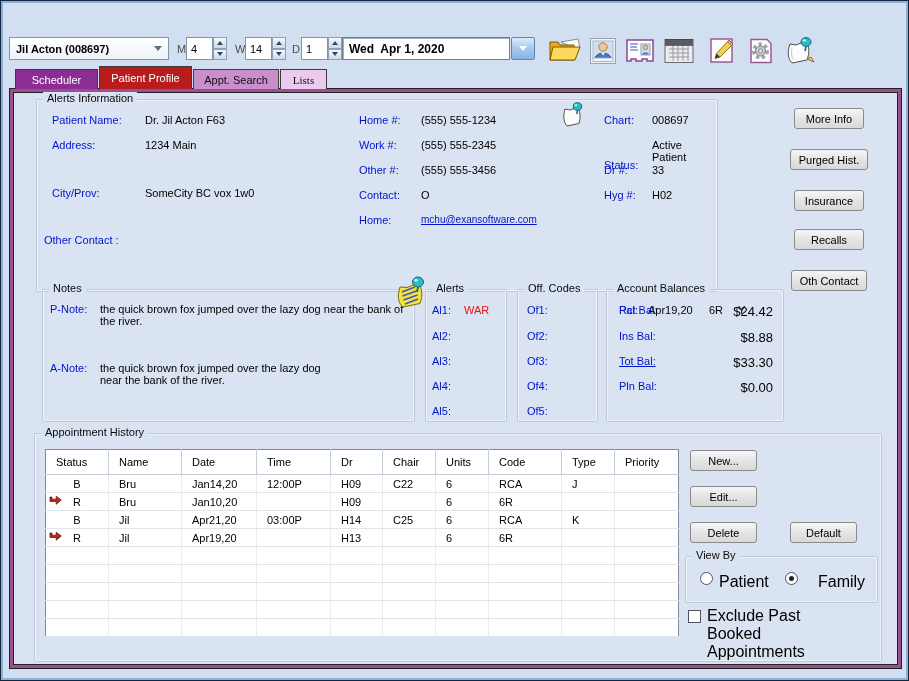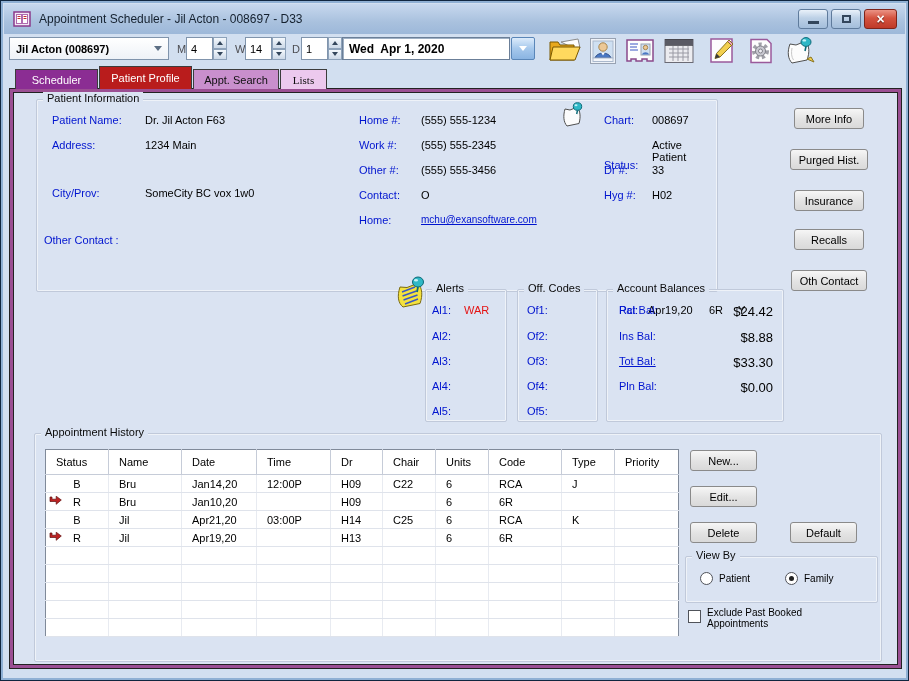--- a/index.html
+++ b/index.html
@@ -68,49 +68,29 @@
   .hist-table th{font-weight:normal;font-size:11px;text-align:left;height:25px;padding:0 0 0 10px;
     border-right:1px solid #c6ccd8;border-bottom:1px solid #c6ccd8;overflow:hidden;}
   .hist-table td{font-size:11px;height:18px;padding:0 0 0 10px;border-right:1px solid #e8ebf1;
     border-bottom:1px solid #dfe3eb;overflow:hidden;position:relative;white-space:nowrap;}
   .hist-table td:first-child{text-align:center;padding-left:0;}
   .hist-table th:last-child,.hist-table td:last-child{border-right:none;}
   .row-arrow{position:absolute;left:3px;top:3px;}
   
   .radio{position:absolute;width:13px;height:13px;border:1px solid #50535a;border-radius:50%;background:#fff;cursor:pointer;}
   .radio.sel::after{content:"";position:absolute;left:3px;top:3px;width:5px;height:5px;border-radius:50%;background:#222;}
-  .rlabel{position:absolute;font-size:10px;color:#000;cursor:default;}
+  .rlabel{position:absolute;font-size:16px;color:#000;cursor:default;}
   .checkbox{position:absolute;width:13px;height:13px;border:1px solid #50535a;background:#fff;cursor:pointer;}
   .icon-abs{position:absolute;}
 </style>
 </head>
 <body>
 
 <div class="window">
 
-  <div class="titlebar">
-    <svg class="app-icon" viewBox="0 0 18 18">
-      <rect x="1" y="2" width="16" height="14" fill="#f3e9f5" stroke="#8b3a8b" stroke-width="1.5"></rect>
-      <rect x="3.5" y="4.5" width="5" height="9" fill="#fff" stroke="#b06ab0"></rect>
-      <rect x="9.5" y="4.5" width="5" height="9" fill="#fff" stroke="#b06ab0"></rect>
-      <path d="M4.5 6.5 h3 M4.5 8.5 h3 M10.5 6.5 h3 M10.5 8.5 h3" stroke="#c03030" stroke-width="1"></path>
-    </svg>
-    <span class="title-text">Appointment Scheduler - Jil Acton - 008697 - D33</span>
-    <div class="winbtns">
-      <div class="wbtn">
-          <div class="dash"></div>
-        </div>
-      <div class="wbtn">
-          <div class="box"></div>
-        </div>
-      <div class="wbtn close">
-          <span class="x">×</span>
-        </div>
-    </div>
-  </div>
 
   <div class="toolbar">
     <div class="combo">
       <span class="cv">Jil Acton (008697)</span>
       <span class="chev"></span>
     </div>
     <span class="spin-label" style="left:173px;">M</span>
     <div class="spinner" style="left:182px;">
       <div class="spin-val">4</div>
       <div class="spin-btns">
@@ -189,21 +169,21 @@
 
   <div class="tab t0">Scheduler</div>
   <div class="tab t1">Patient Profile</div>
   <div class="tab t2">Appt. Search</div>
   <div class="tab t3">Lists</div>
 
   <div class="panel">
     <div class="panel-inner">
 
       <div class="group" style="left:22px;top:6px;width:682px;height:193px;">
-        <span class="glabel">Patient Information</span>
+        <span class="glabel">Alerts Information</span>
         <span class="lbl" style="left:15px;top:14px;">Patient Name:</span>
         <span class="val" style="left:108px;top:14px;">Dr. Jil Acton F63</span>
         <span class="lbl" style="left:15px;top:39px;">Address:</span>
         <span class="val" style="left:108px;top:39px;">1234 Main</span>
         <span class="lbl" style="left:15px;top:87px;">City/Prov:</span>
         <span class="val" style="left:108px;top:87px;">SomeCity BC vox 1w0</span>
         <span class="lbl" style="left:7px;top:134px;">Other Contact :</span>
 
         <span class="lbl" style="left:322px;top:14px;">Home #:</span>
         <span class="val" style="left:384px;top:14px;">(555) 555-1234</span>
@@ -232,20 +212,28 @@
         <span class="lbl" style="left:567px;top:89px;">Hyg #:</span>
         <span class="val" style="left:615px;top:89px;">H02</span>
       </div>
 
       <div class="btn" style="left:780px;top:15px;width:70px;">More Info</div>
       <div class="btn" style="left:776px;top:56px;width:78px;">Purged Hist.</div>
       <div class="btn" style="left:780px;top:97px;width:70px;">Insurance</div>
       <div class="btn" style="left:780px;top:136px;width:70px;">Recalls</div>
       <div class="btn" style="left:777px;top:177px;width:76px;">Oth Contact</div>
 
+      <div class="group" style="left:28px;top:196px;width:373px;height:133px;">
+        <span class="glabel">Notes</span>
+        <span class="lbl" style="left:7px;top:13px;">P-Note:</span>
+        <span class="val" style="left:57px;top:13px;width:312px;">the quick brown fox jumped over the lazy dog near the bank of the river.</span>
+        <span class="lbl" style="left:7px;top:72px;">A-Note:</span>
+        <span class="val" style="left:57px;top:72px;width:312px;">the quick brown fox jumped over the lazy dog
+near the bank of the river.</span>
+      </div>
 
       <svg class="icon-abs" style="left:377px;top:180px;z-index:5;" width="40" height="40" viewBox="0 0 40 40">
         <path d="M9 14 C6 23 7 30 12 34 L29 30.5 C32 22 31 16 27.5 10 L16 14.5 Z" fill="#f4e23e" stroke="#7a6a10"></path>
         <path d="M11 19 L24 14 M11.5 23 L25.5 18 M12.5 27 L26.5 22 M14 31 L27 26" stroke="#3a57c4" stroke-width="1.4"></path>
         <ellipse cx="27" cy="9" rx="5.5" ry="5" fill="#2fb8c6" stroke="#0c6a78"></ellipse>
         <ellipse cx="25" cy="7.2" rx="2" ry="1.3" fill="#c4f0f6"></ellipse>
         <path d="M27 14 L26 19" stroke="#0c6a78" stroke-width="1.8"></path>
       </svg>
 
       <div class="group" style="left:411px;top:196px;width:82px;height:133px;">
@@ -446,21 +434,21 @@
         <div class="btn" style="left:655px;top:16px;width:67px;">New...</div>
         <div class="btn" style="left:655px;top:52px;width:67px;">Edit...</div>
         <div class="btn" style="left:655px;top:88px;width:67px;">Delete</div>
         <div class="btn" style="left:755px;top:88px;width:67px;">Default</div>
 
         <div class="group" style="left:650px;top:122px;width:193px;height:47px;">
           <span class="glabel">View By</span>
           <span class="radio" style="left:14px;top:15px;"></span>
           <span class="rlabel" style="left:33px;top:16px;">Patient</span>
           <span class="radio sel" style="left:99px;top:15px;"></span>
-          <span class="rlabel" style="left:118px;top:16px;text-align:right;">Family</span>
+          <span class="rlabel" style="left:132px;top:16px;text-align:right;">Family</span>
         </div>
 
         <span class="checkbox" style="left:653px;top:176px;"></span>
         <span class="rlabel" style="left:672px;top:173px;width:130px;display:inline-block;">Exclude Past Booked Appointments</span>
       </div>
 
     </div>
   </div>
 </div>
 

